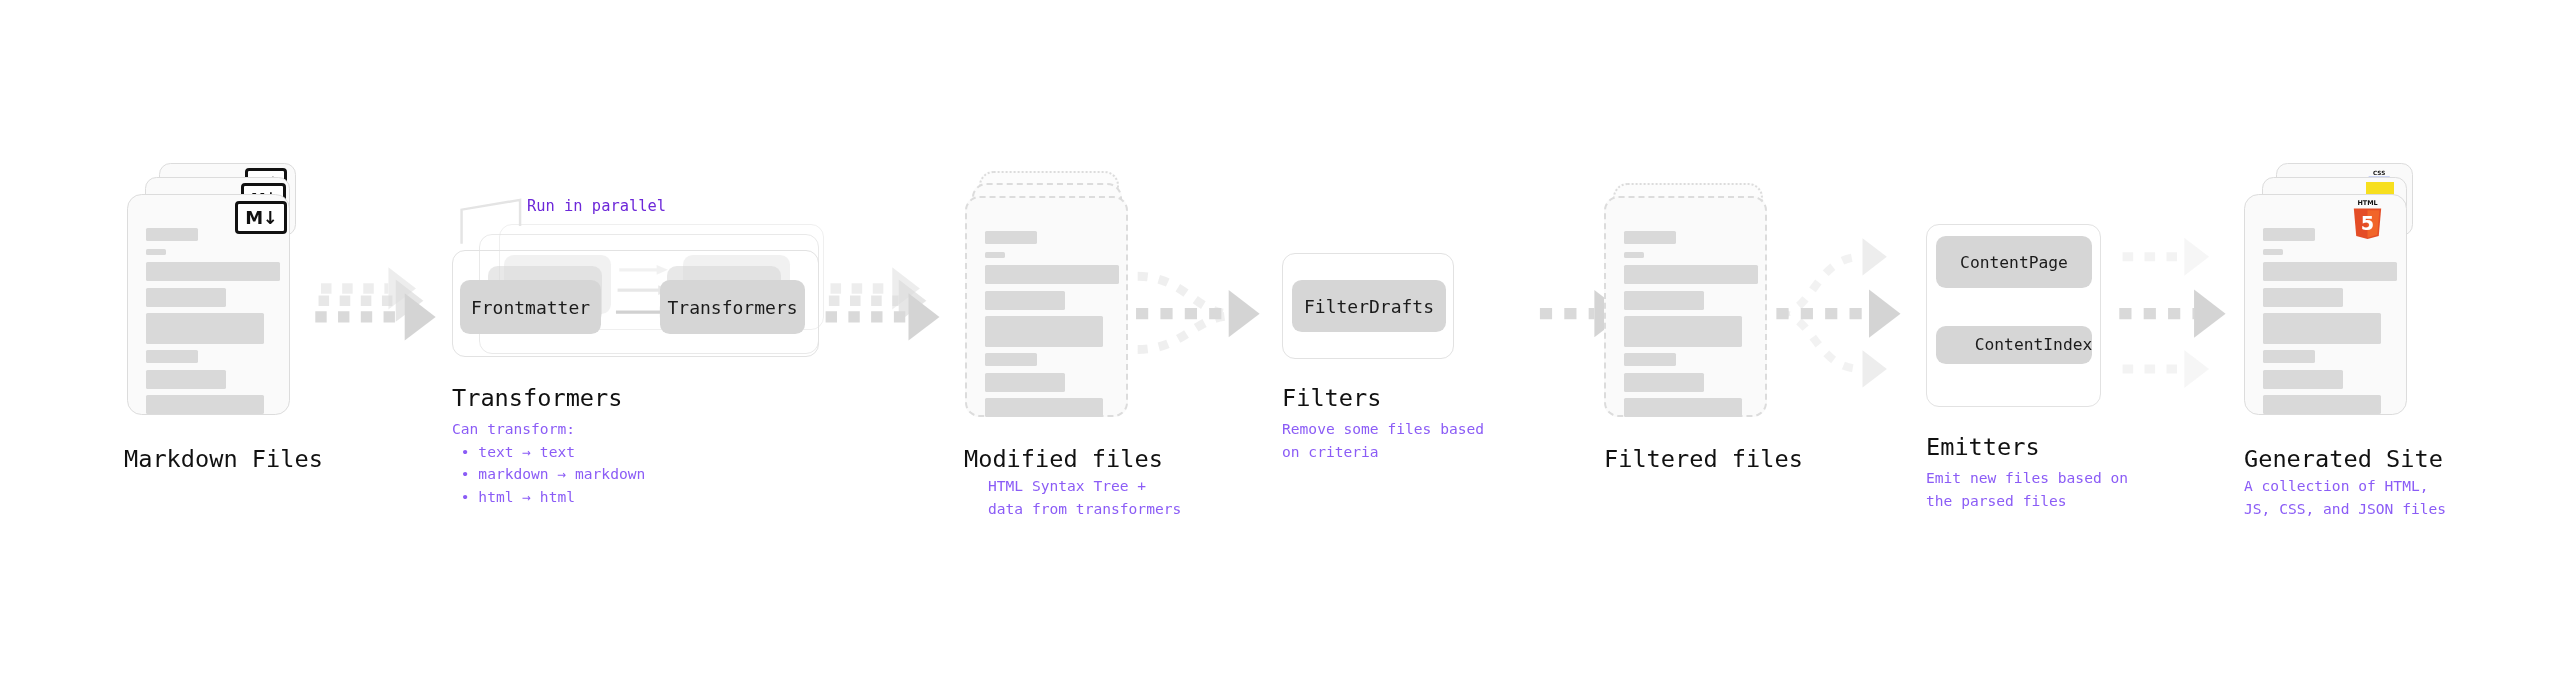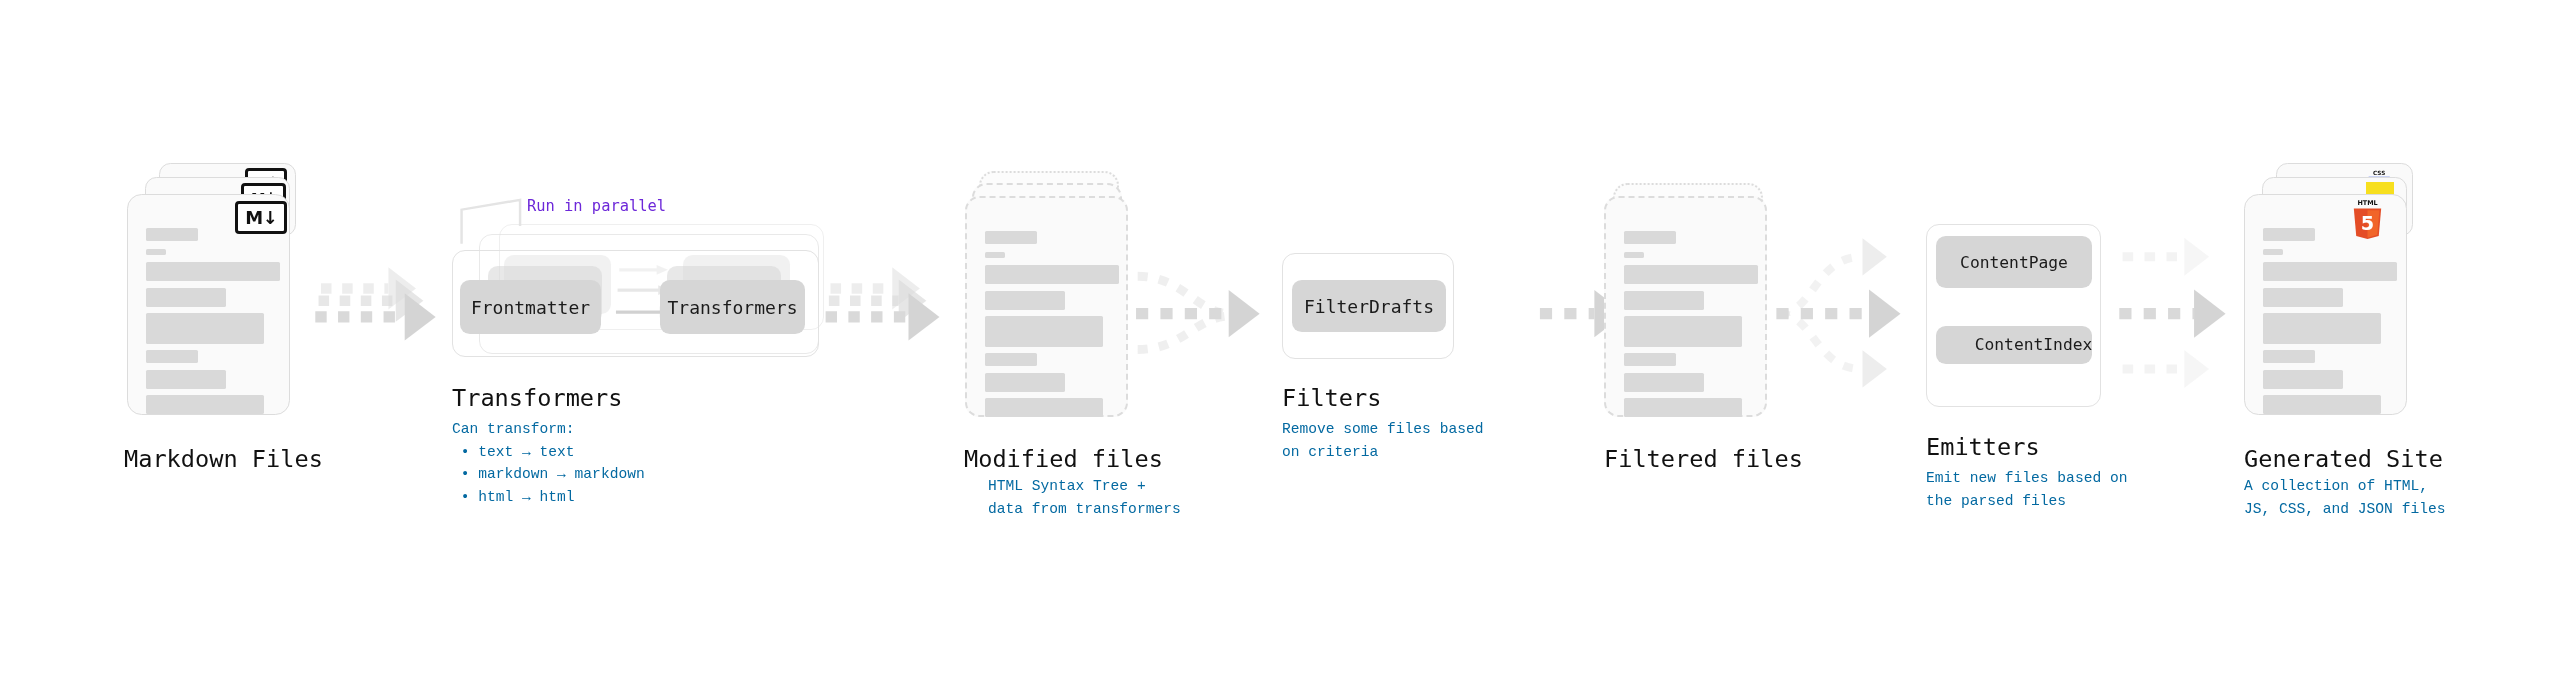--- a/index.html
+++ b/index.html
@@ -80,23 +80,22 @@
     position: absolute;
     font-size: 23.6px;
     color: #111111;
     white-space: nowrap;
     letter-spacing: 0px;
   }
   .subtitle {
     position: absolute;
     font-size: 14.6px;
     line-height: 1.55;
-    color: #0369a1;
+    color: #8b5cf6;
     white-space: pre;
-    font-family: Liberation Mono, monospace;
   }
   .note {
     position: absolute;
     font-size: 15.4px;
     color: #6d28d9;
     white-space: nowrap;
   }
 
   
   .arrow {

